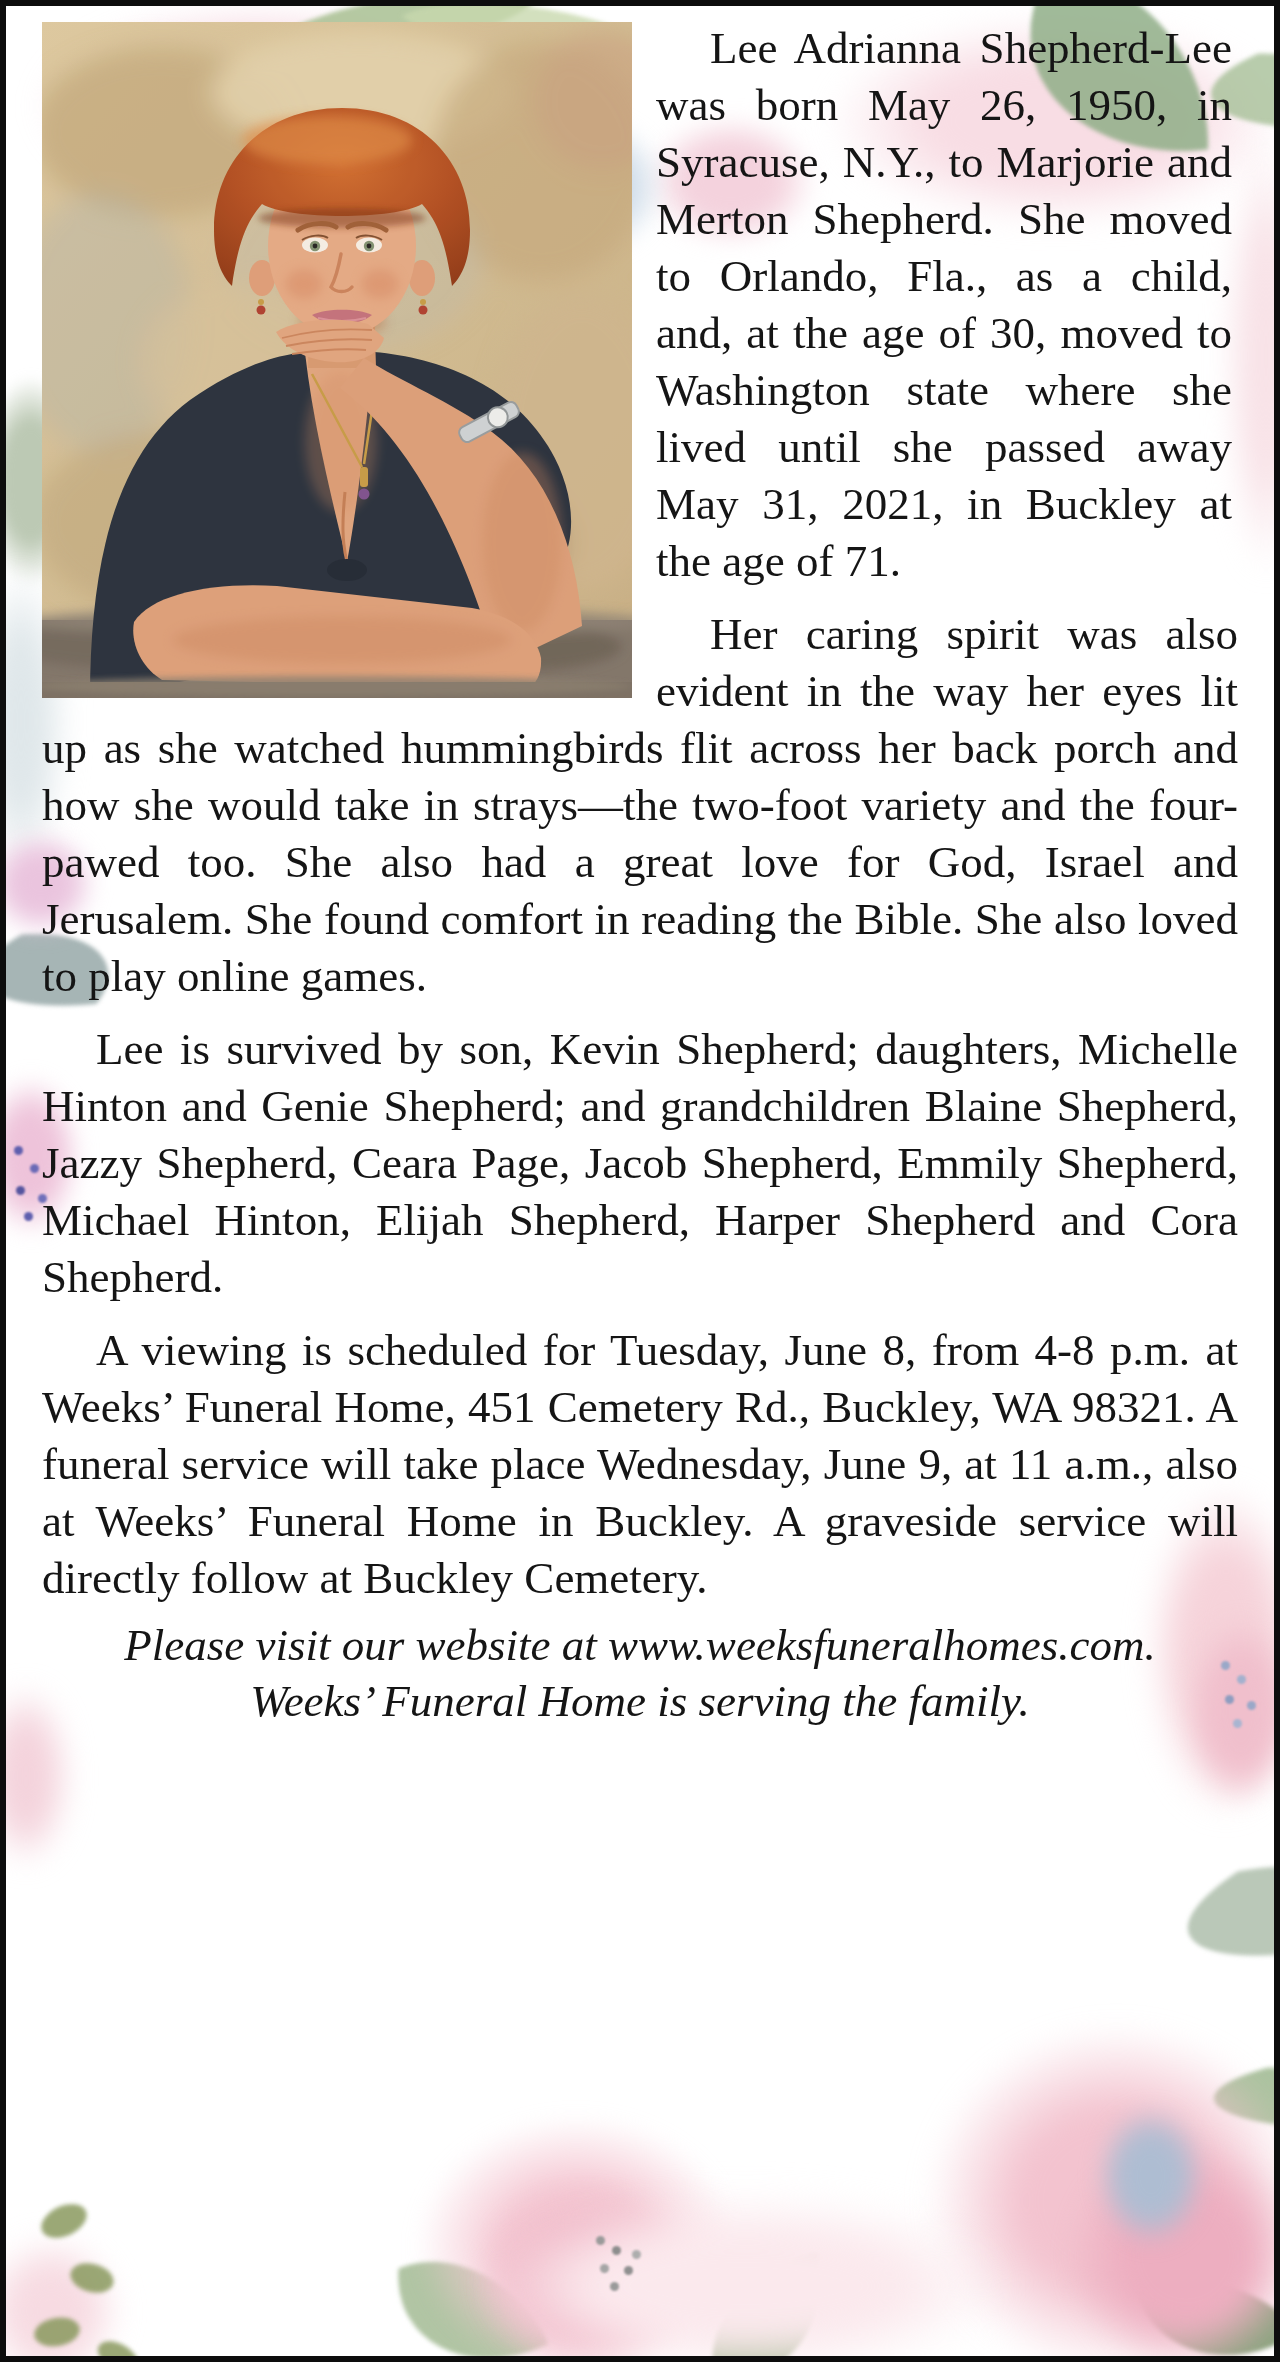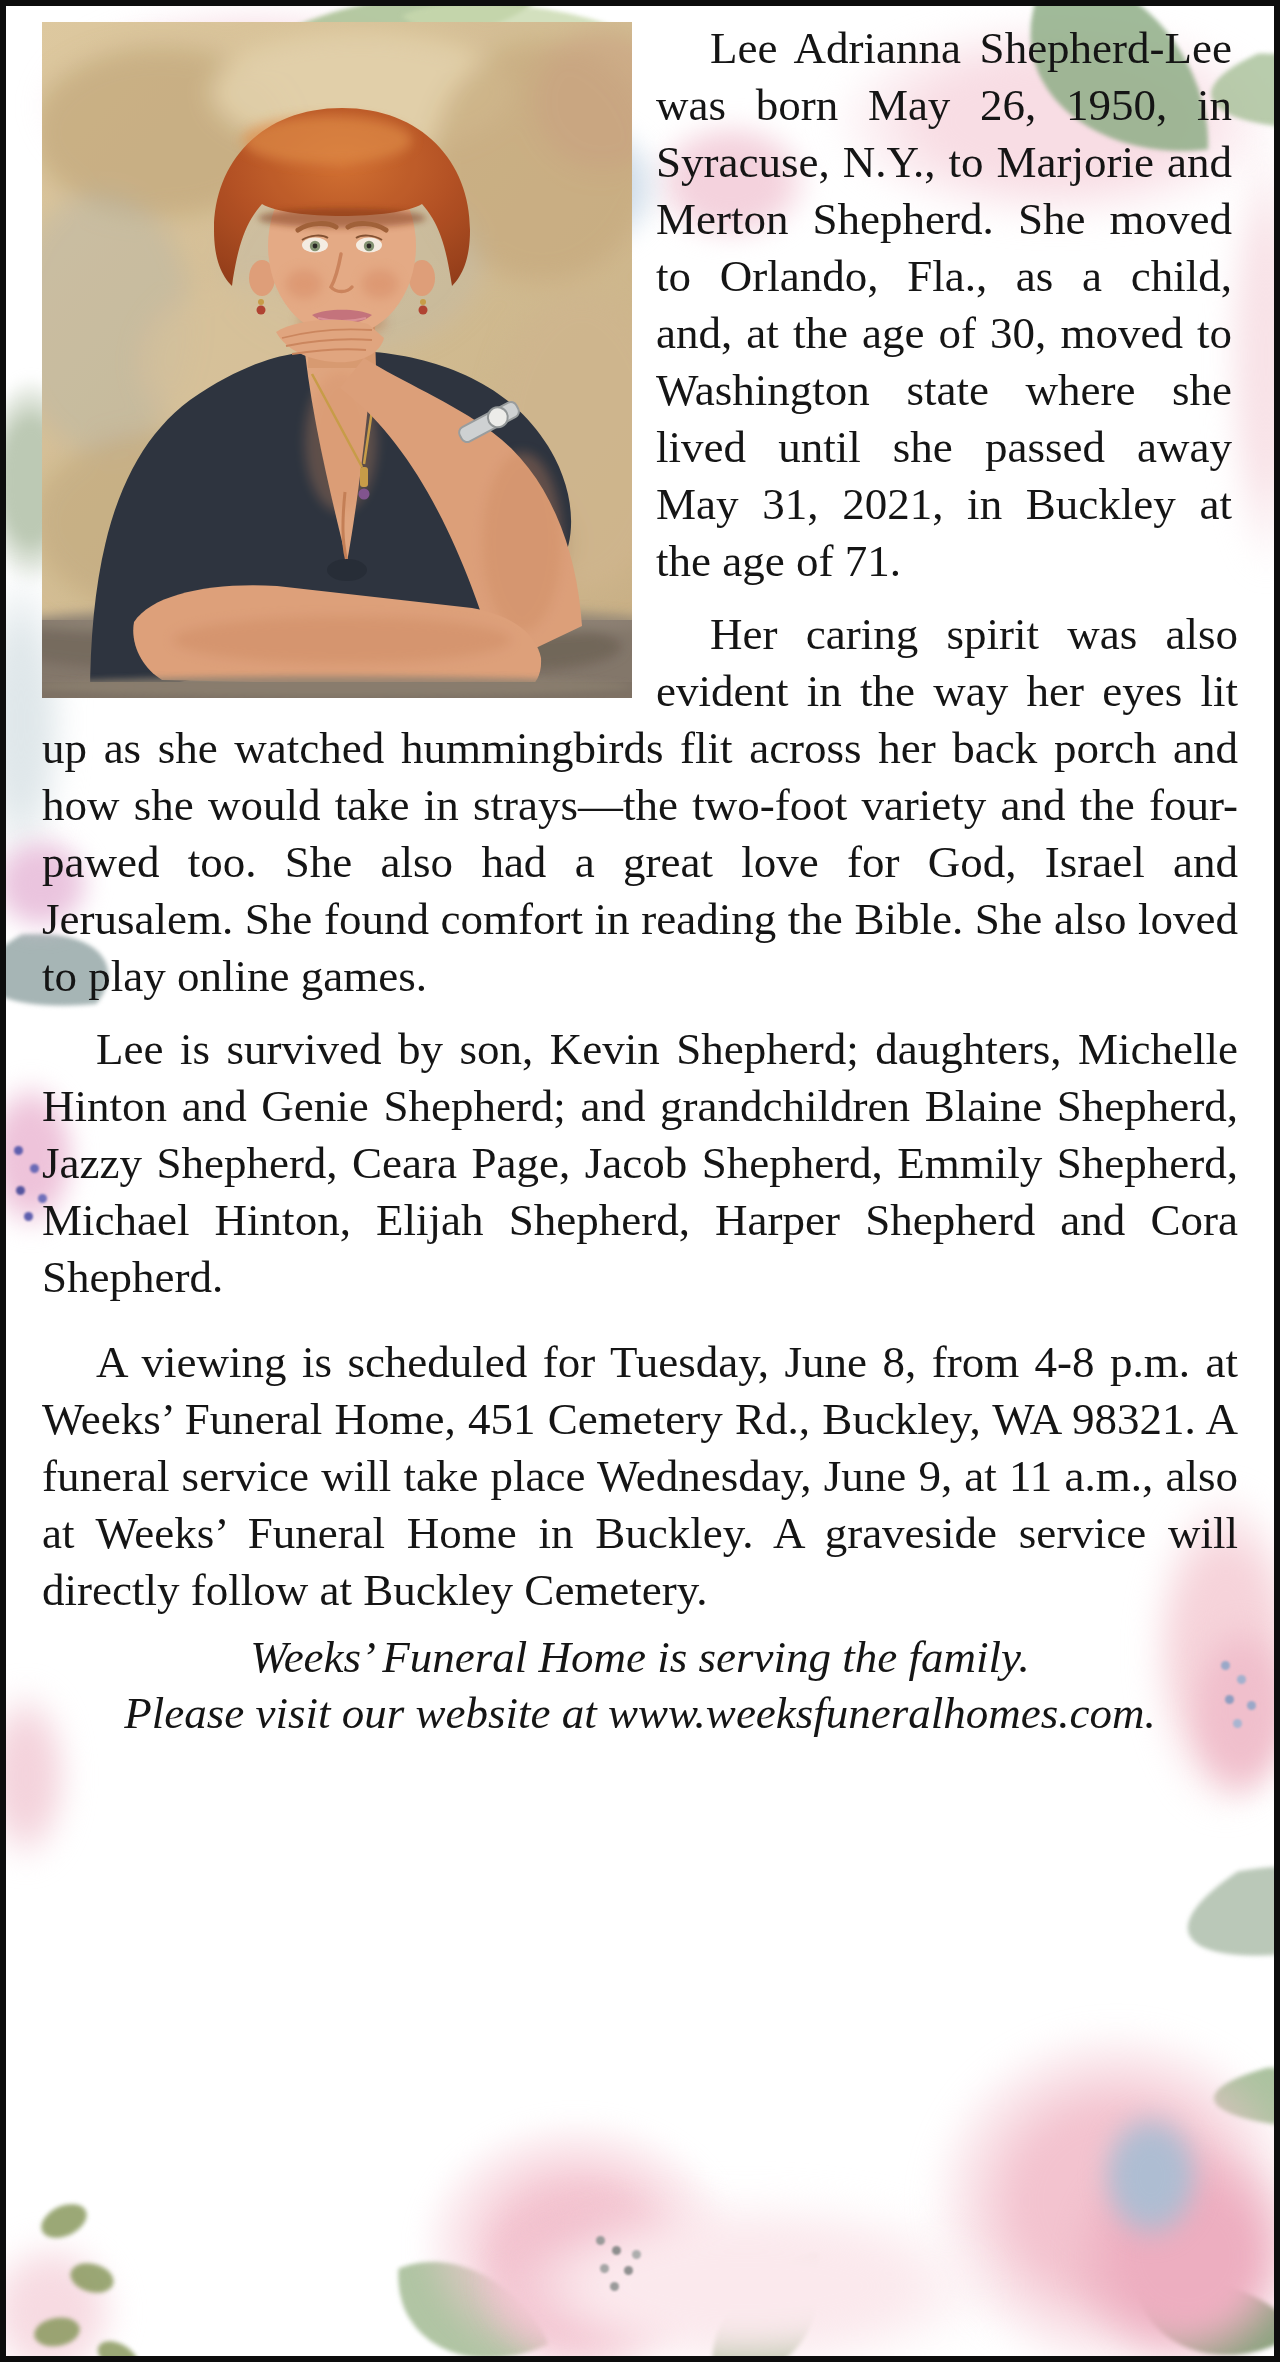--- a/index.html
+++ b/index.html
@@ -249,22 +249,22 @@
 
             <rect x="0" y="660" width="590" height="16" fill="#776c61"></rect>
             <ellipse cx="290" cy="664" rx="300" ry="10" fill="#867b6e" opacity="0.8" filter="url(#b3)"></ellipse>
             <rect width="590" height="676" fill="#e8c79a" opacity="0.06"></rect>
           </g>
         </svg>
       </div>
 
       <p style="margin:0 6px 16px;text-indent:54px;">Lee Adrianna Shepherd-Lee was born May 26, 1950, in Syracuse, N.Y., to Marjorie and Merton Shepherd. She moved to Orlando, Fla., as a child, and, at the age of 30, moved to Washington state where she lived until she passed away May 31, 2021, in Buckley at the age of 71.</p>
       <p style="margin:0 0 16px;text-indent:54px;">Her caring spirit was also evident in the way her eyes lit up as she watched hummingbirds flit across her back porch and how she would take in strays—the two-foot variety and the four-pawed too. She also had a great love for God, Israel and Jerusalem. She found comfort in reading the Bible. She also loved to play online games.</p>
-      <p style="margin:0 0 28px;text-indent:54px;font-family:Liberation Serif, serif;">Lee is survived by son, Kevin Shepherd; daughters, Michelle Hinton and Genie Shepherd; and grandchildren Blaine Shepherd, Jazzy Shepherd, Ceara Page, Jacob Shepherd, Emmily Shepherd, Michael Hinton, Elijah Shepherd, Harper Shepherd and Cora Shepherd.</p>
+      <p style="margin:0 0 16px;text-indent:54px;font-family:Liberation Serif, serif;">Lee is survived by son, Kevin Shepherd; daughters, Michelle Hinton and Genie Shepherd; and grandchildren Blaine Shepherd, Jazzy Shepherd, Ceara Page, Jacob Shepherd, Emmily Shepherd, Michael Hinton, Elijah Shepherd, Harper Shepherd and Cora Shepherd.</p>
       <p style="margin:8px 0 10px;text-indent:54px;">A viewing is scheduled for Tuesday, June 8, from 4-8 p.m. at Weeks’ Funeral Home, 451 Cemetery Rd., Buckley, WA 98321. A funeral service will take place Wednesday, June 9, at 11 a.m., also at Weeks’ Funeral Home in Buckley. A graveside service will directly follow at Buckley Cemetery.</p>
 
       <div style="text-align:center;font-style:italic;font-size:45px;line-height:56px;margin-top:4px;">
+        <div>Please visit our website at www.weeksfuneralhomes.com.</div>
         <div>Weeks’ Funeral Home is serving the family.</div>
-        <div>Please visit our website at www.weeksfuneralhomes.com.</div>
       </div>
     </div>
   </div>
 </div>
 
 </body></html>

